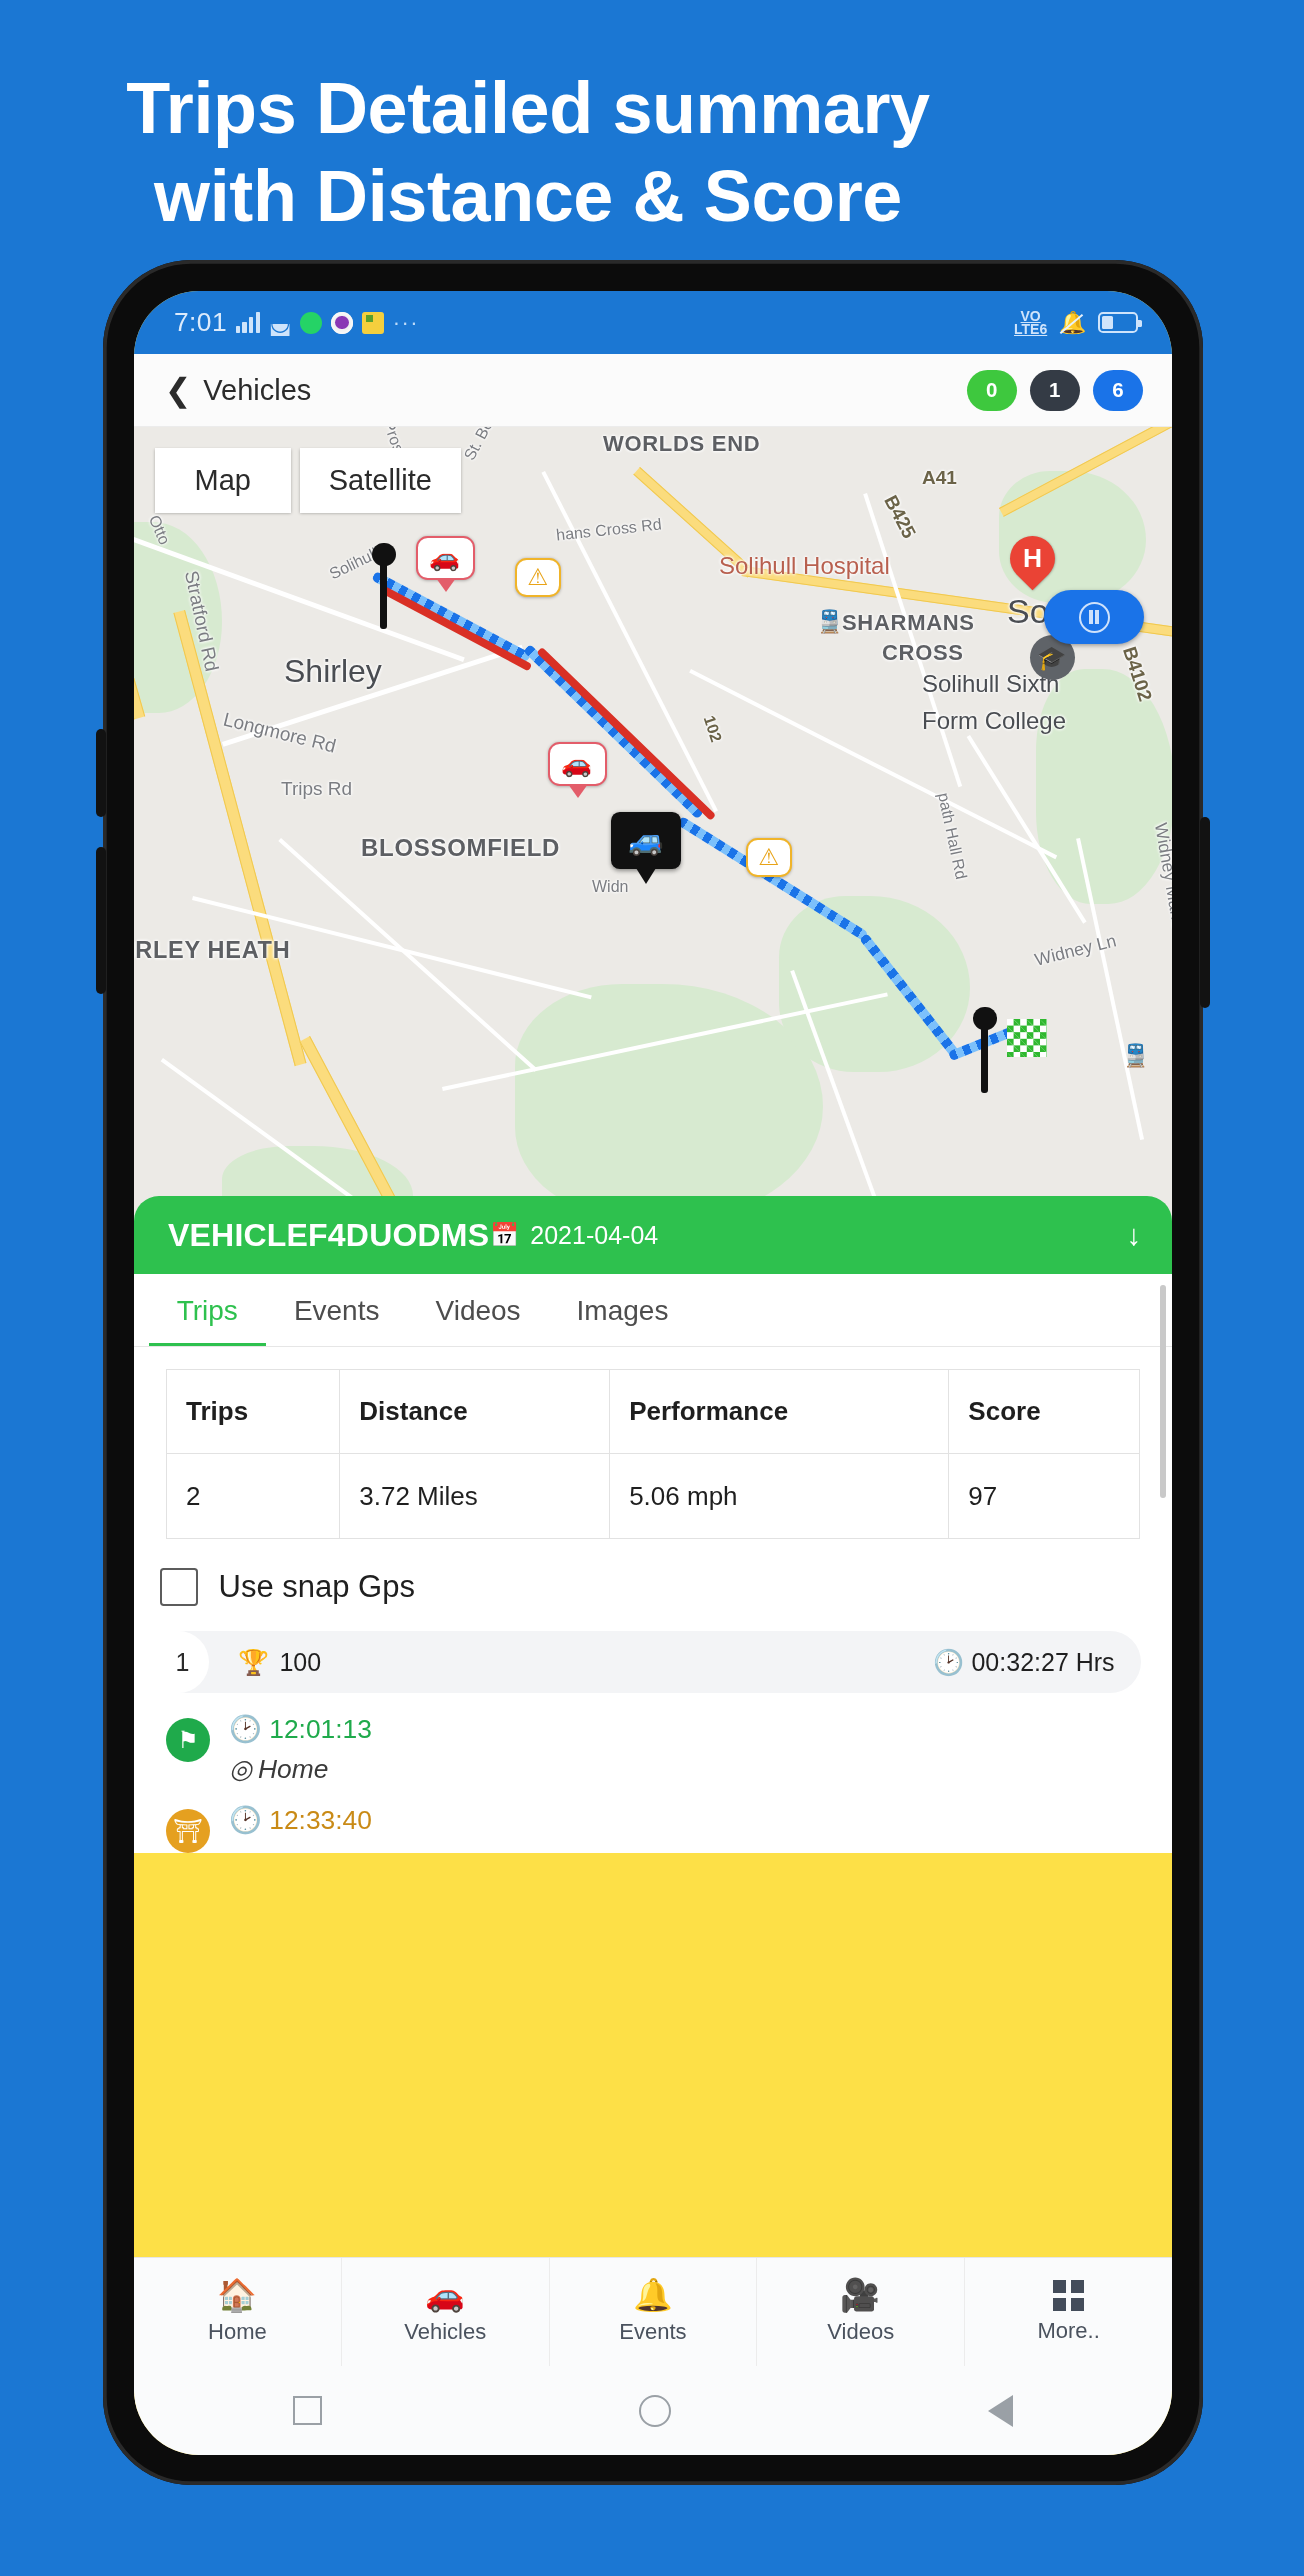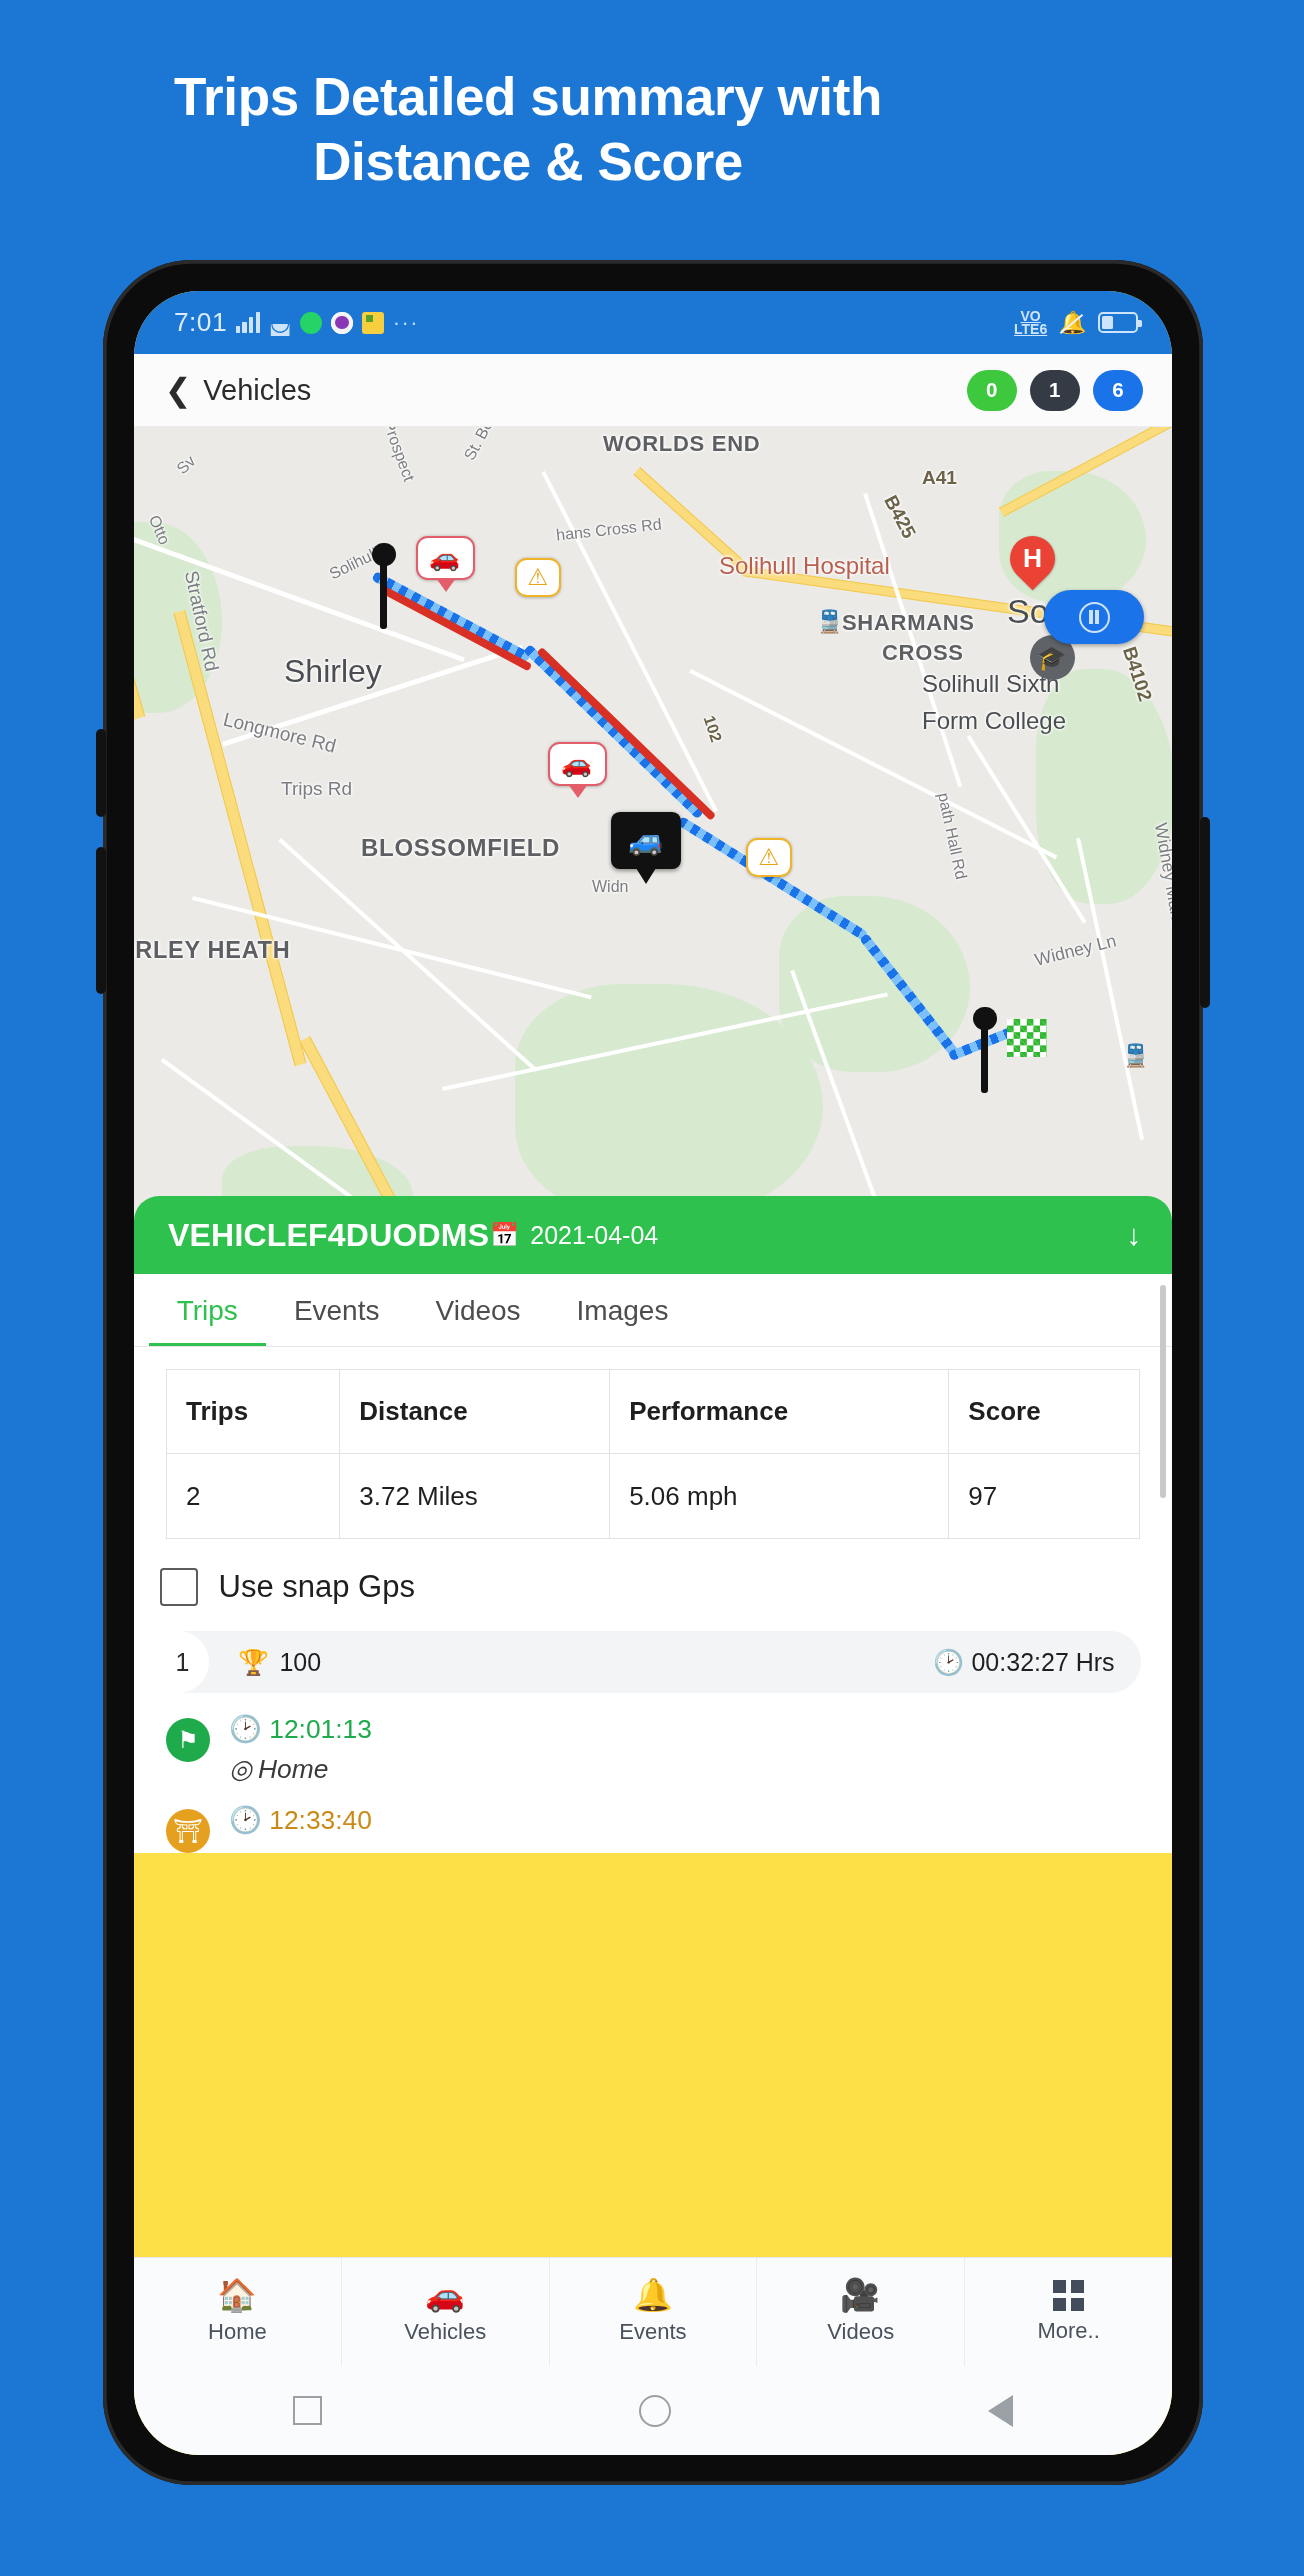--- a/index.html
+++ b/index.html
@@ -9,21 +9,21 @@
     font-family: "Liberation Sans", sans-serif;
     overflow: hidden;
   }
 
   
   .promo-title {
     width: 1056px;
     padding: 65px 81px 0 81px;
     text-align: center;
     color: #ffffff;
-    font-size: 53px;
+    font-size: 72px;
     font-weight: bold;
     line-height: 1.22;
     letter-spacing: -0.4px;
   }
 
   
   .phone-wrap {
     position: absolute;
     left: 103px; top: 260px;
     width: 1100px; height: 2225px;
@@ -412,20 +412,24 @@
       <div class="road" style="left:946px;top:411px;width:308px;height:4.4px;transform:rotate(78deg);transform-origin:left top;"></div>
 
       <div class="route-blue" style="left:242px;top:144px;width:176px;height:9.5px;transform:rotate(28deg);transform-origin:left top;"></div>
       <div class="route-red" style="left:249px;top:158px;width:169px;height:8px;transform:rotate(28deg);transform-origin:left top;"></div>
       <div class="route-blue" style="left:396px;top:217px;width:242px;height:9.5px;transform:rotate(44deg);transform-origin:left top;"></div>
       <div class="route-red" style="left:408px;top:220px;width:242px;height:8px;transform:rotate(44deg);transform-origin:left top;"></div>
       <div class="route-blue" style="left:548px;top:389px;width:220px;height:9.5px;transform:rotate(32deg);transform-origin:left top;"></div>
       <div class="route-blue" style="left:733px;top:506px;width:154px;height:9.5px;transform:rotate(52deg);transform-origin:left top;"></div>
       <div class="route-blue" style="left:814px;top:625px;width:81px;height:9.5px;transform:rotate(-22deg);transform-origin:left top;"></div>
 
+      <div class="maptoggle">
+        <div class="mt-btn">Map</div>
+        <div class="mt-btn sat">Satellite</div>
+      </div>
 
       <div class="pause-fab">
         <span class="ic">
             <b></b>
             <b></b>
           </span>
       </div>
 
       <div class="hmark" style="left:876px;top:109px;">
           <span>H</span>

